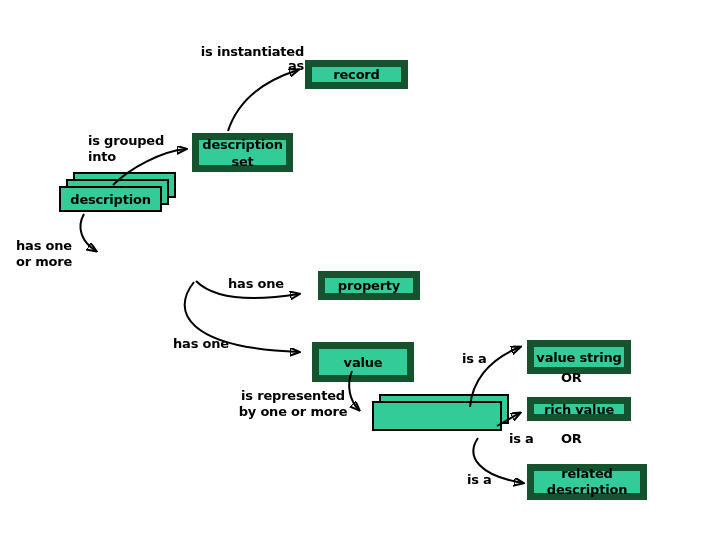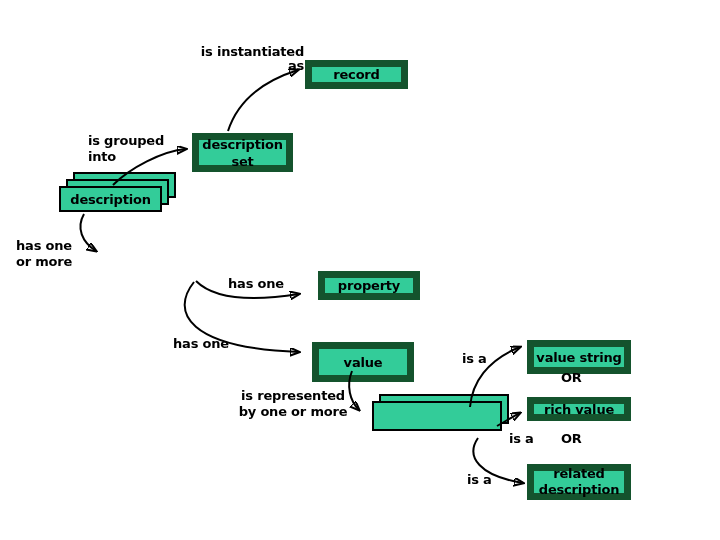--- a/index.html
+++ b/index.html
@@ -13,21 +13,21 @@
     box-sizing:border-box;display:flex;align-items:center;justify-content:center;
     font-size:13px;letter-spacing:-0.2px;text-align:center;white-space:pre-line;line-height:17px;
     z-index:2;
   }
   #n-record{left:305px;top:60px;width:103px;height:29px;}
   #n-description-set{left:192px;top:133px;width:101px;height:39px;}
   #n-property{left:318px;top:271px;width:102px;height:29px;}
   #n-value{left:312px;top:342px;width:102px;height:40px;}
   #n-value-string{left:527px;top:340px;width:104px;height:34px;}
   #n-rich-value{left:527px;top:397px;width:104px;height:24px;}
-  #n-related-description{left:527px;top:464px;width:104px;height:36px;line-height:16px;}
+  #n-related-description{left:527px;top:464px;width:120px;height:36px;line-height:16px;}
   
   .stack{position:absolute;z-index:2;}
   .stack .layer{
     position:absolute;width:var(--w);height:var(--h);background:var(--box-fill,#33cc99);
     border:2px solid #000;box-sizing:border-box;
   }
   .stack .l2{left:14px;top:0;}
   .stack .l1{left:7px;top:7px;}
   .stack .front{
     left:0;top:14px;display:flex;align-items:center;justify-content:center;

